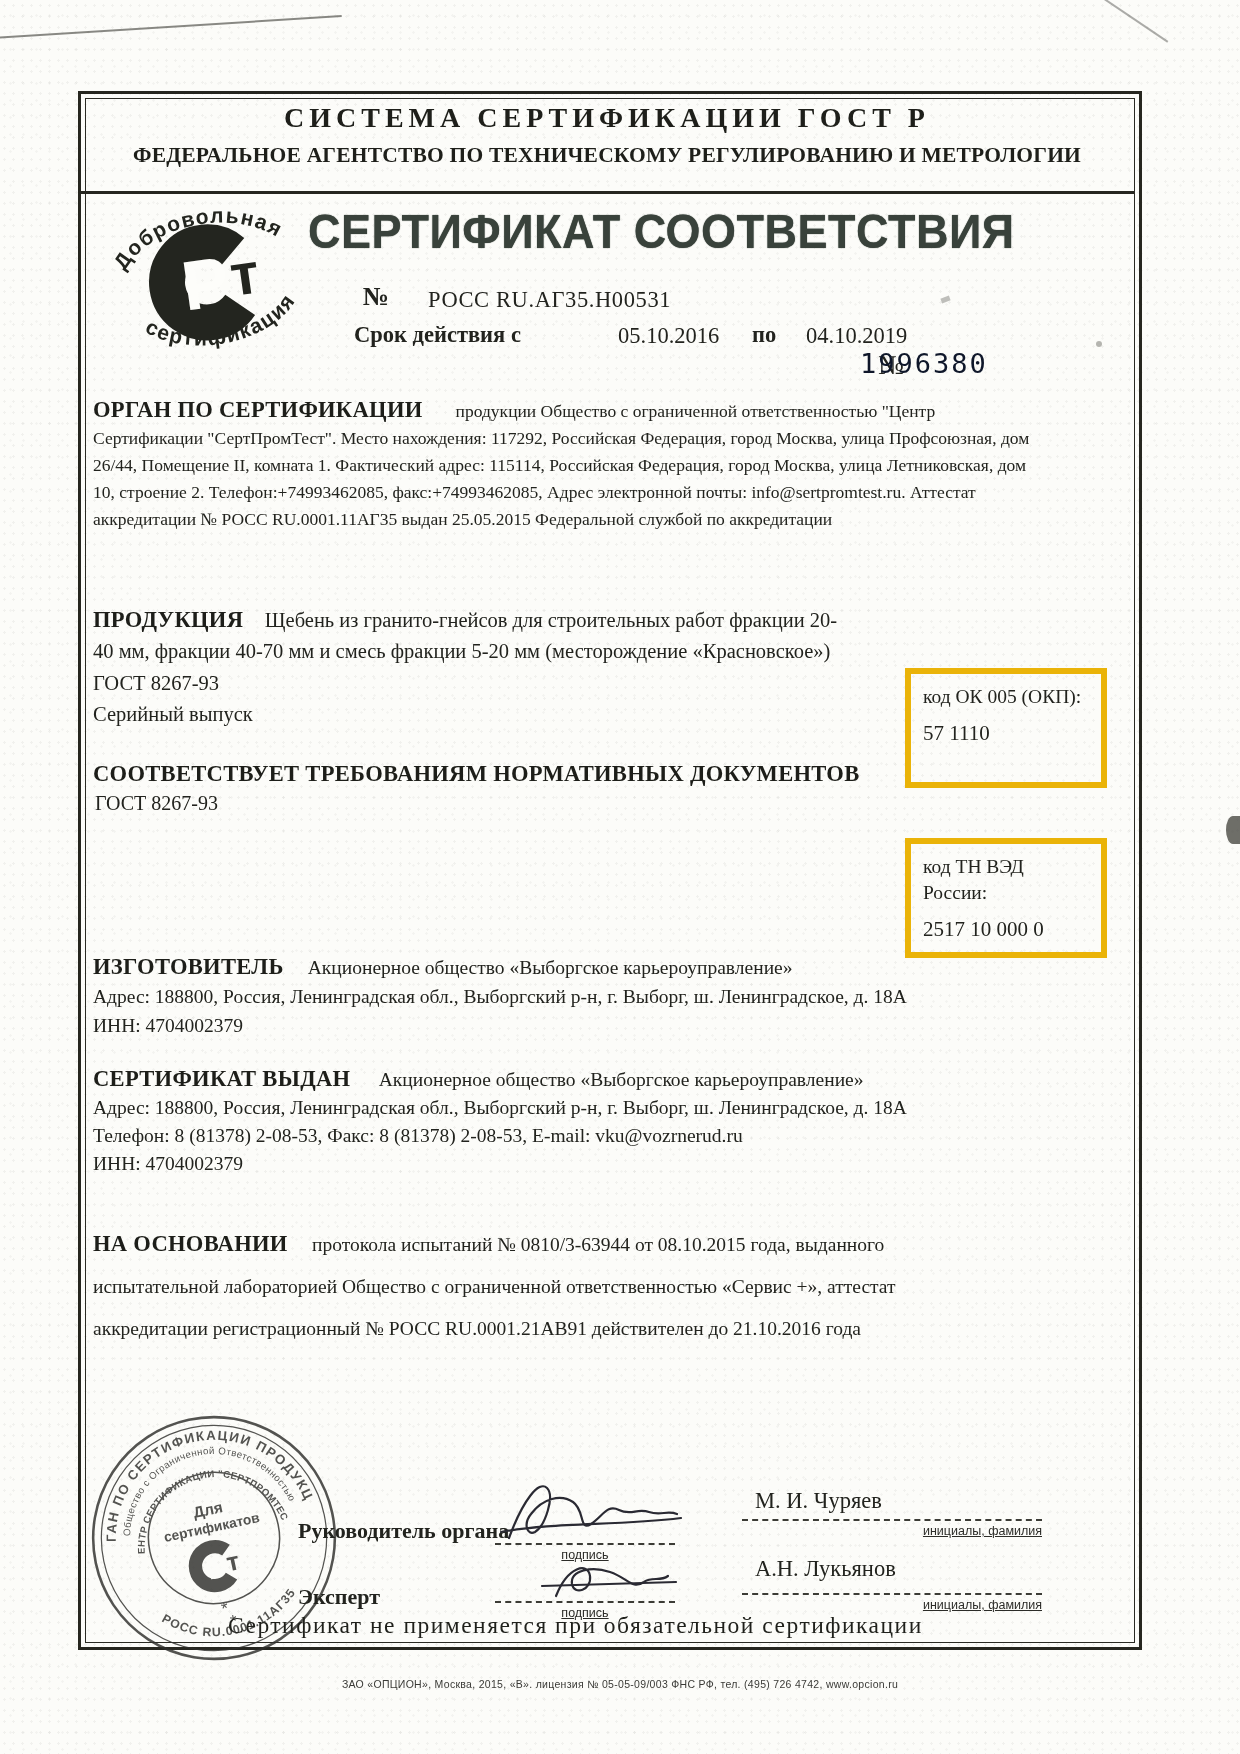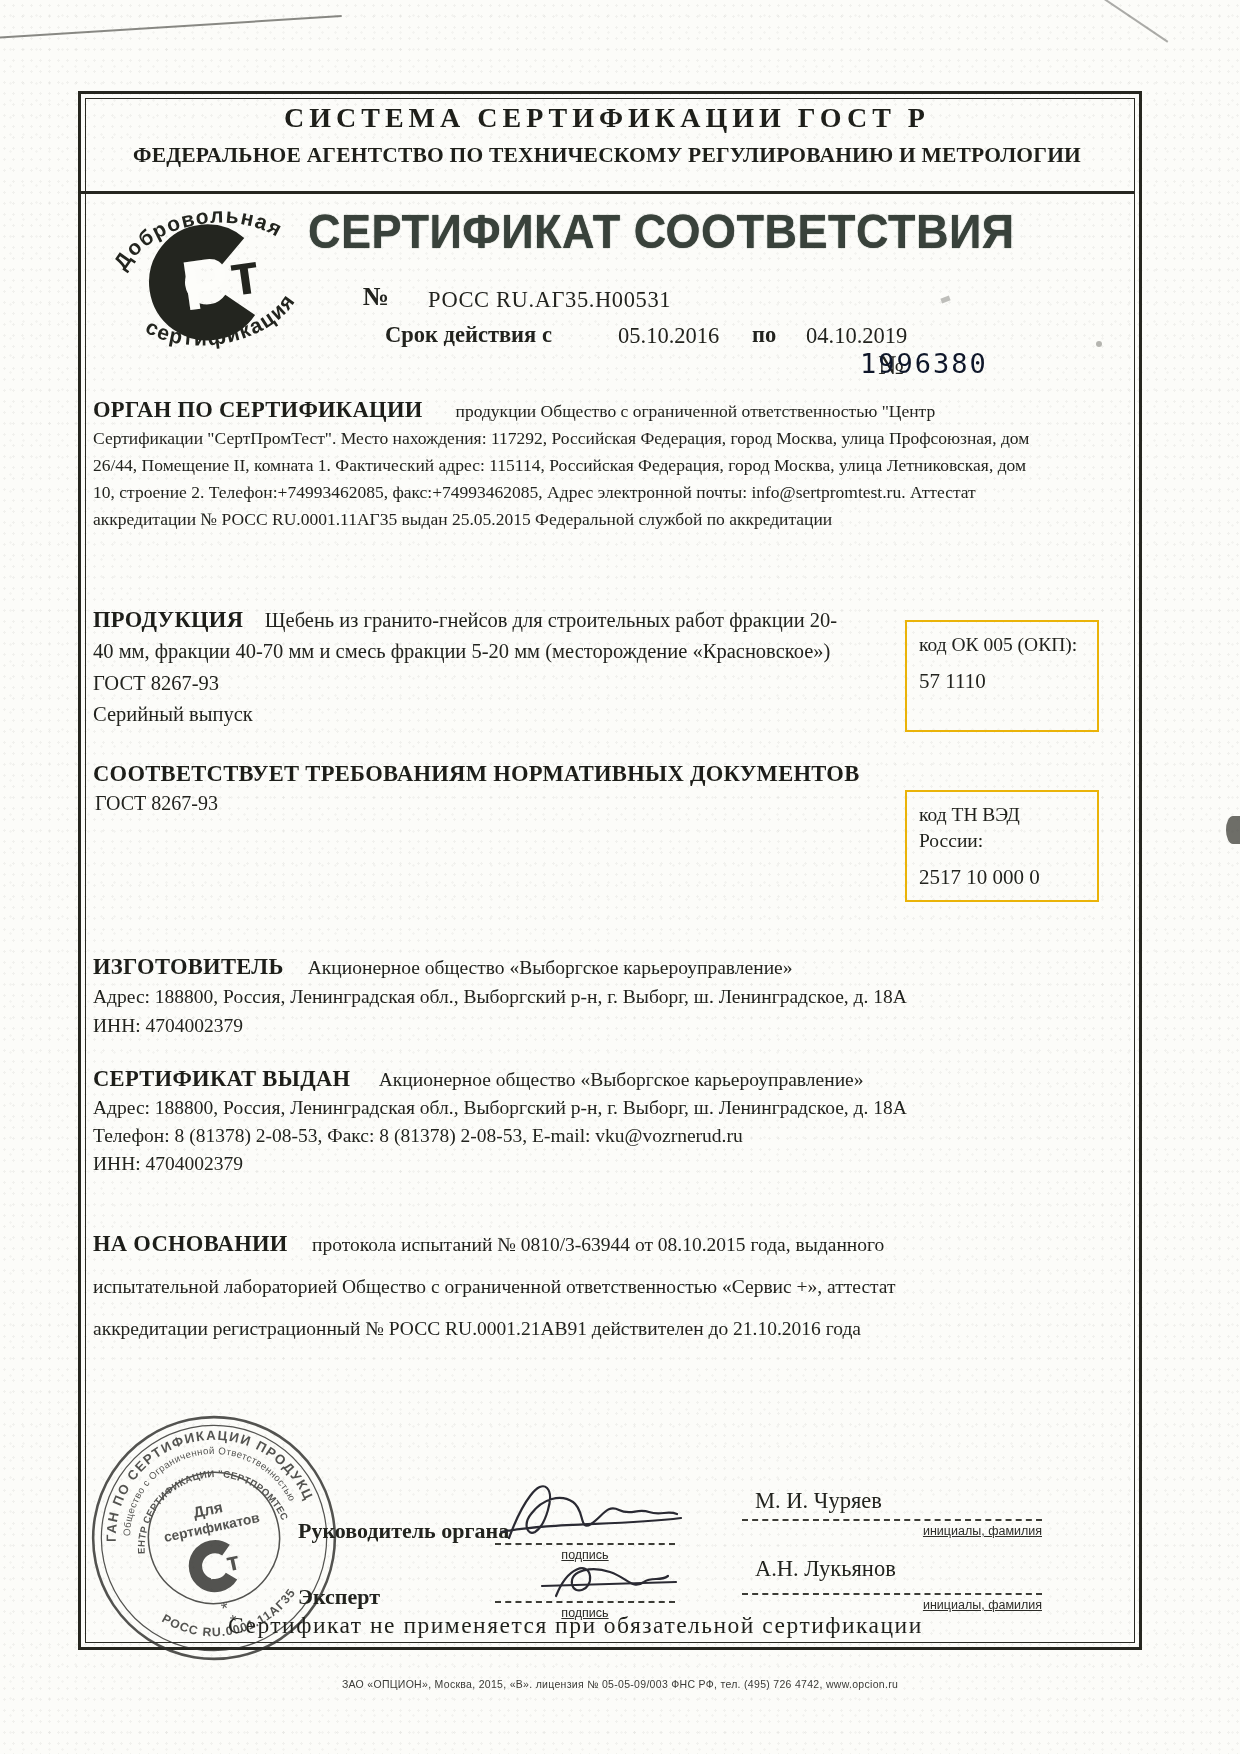--- a/index.html
+++ b/index.html
@@ -20,33 +20,33 @@
   .frame{position:absolute;left:78px;top:91px;width:1058px;height:1553px;border:3px solid #26261f;}
   .frame-inner{position:absolute;inset:4px;border:1.5px solid #2a2a23;}
   .header-rule{position:absolute;left:80px;top:191px;width:1054px;height:3px;background:#26261f;}
   .h1{left:80px;top:102px;width:1054px;text-align:center;font-weight:bold;font-size:28px;letter-spacing:5px;color:#1e1f1a;}
   .h2{left:80px;top:143px;width:1054px;text-align:center;font-weight:bold;font-size:21.5px;letter-spacing:0.2px;color:#1e1f1a;}
   .doc-title{left:308px;top:204px;font-family:"Liberation Sans",sans-serif;font-weight:bold;font-size:45px;
     color:#39423b;letter-spacing:0.5px;transform:scaleY(1.08);transform-origin:left top;white-space:nowrap;
     text-shadow:0 0 1px #39423b;}
   .num-label{left:363px;top:282px;font-size:26px;font-weight:bold;}
   .num-value{left:428px;top:287px;font-size:22.5px;letter-spacing:0.6px;}
-  .srok-label{left:385px;top:322px;font-size:22.5px;font-weight:bold;}
+  .srok-label{left:354px;top:322px;font-size:22.5px;font-weight:bold;}
   .srok-from{left:588px;top:323px;font-size:22.5px;margin-left:30px;}
   .srok-po{left:752px;top:322px;font-size:22.5px;font-weight:bold;}
   .srok-to{left:806px;top:323px;font-size:22.5px;}
   .blank-no{left:878px;top:350px;font-size:27px;}
   .blank-digits{left:860px;top:348px;font-family:"DejaVu Sans Mono",monospace;font-size:27px;letter-spacing:2px;color:#0f172a;}
   .sec{line-height:27px;font-size:17.5px;}
   .sec-h{font-weight:bold;font-size:24px;display:inline-block;transform:scaleX(0.94);transform-origin:left center;
     margin-right:12px;color:#1d1e19;letter-spacing:0.3px;}
   .organ{left:93px;top:396px;width:945px;}
   .prod{left:93px;top:604px;width:745px;font-size:20.5px;line-height:31px;}
   .prod .line{line-height:29px;margin-top:2px;}
-  .codebox{border:2px solid #eab308;padding:10px 12px;font-size:19.5px;line-height:26px;}
+  .codebox{border:6px solid #eab308;padding:10px 12px;font-size:19.5px;line-height:26px;margin-top:48px;}
   .okp-box{left:905px;top:620px;width:166px;height:88px;}
   .tnved-box{left:905px;top:790px;width:166px;height:88px;}
   .codeval{margin-top:10px;font-size:21px;}
   .conf-h{left:93px;top:760px;}
   .conf-gost{left:95px;top:792px;font-size:20px;}
   .man{left:93px;top:952px;width:960px;font-size:19.5px;line-height:29px;}
   .issued{left:93px;top:1064px;width:960px;font-size:19.5px;line-height:28px;}
   .basis{left:93px;top:1184px;width:860px;font-size:19.5px;line-height:42px;margin-top:38px;}
   .addinfo{left:93px;top:1388px;width:900px;font-size:19.5px;}
   .sign-role{font-weight:bold;font-size:22px;}

